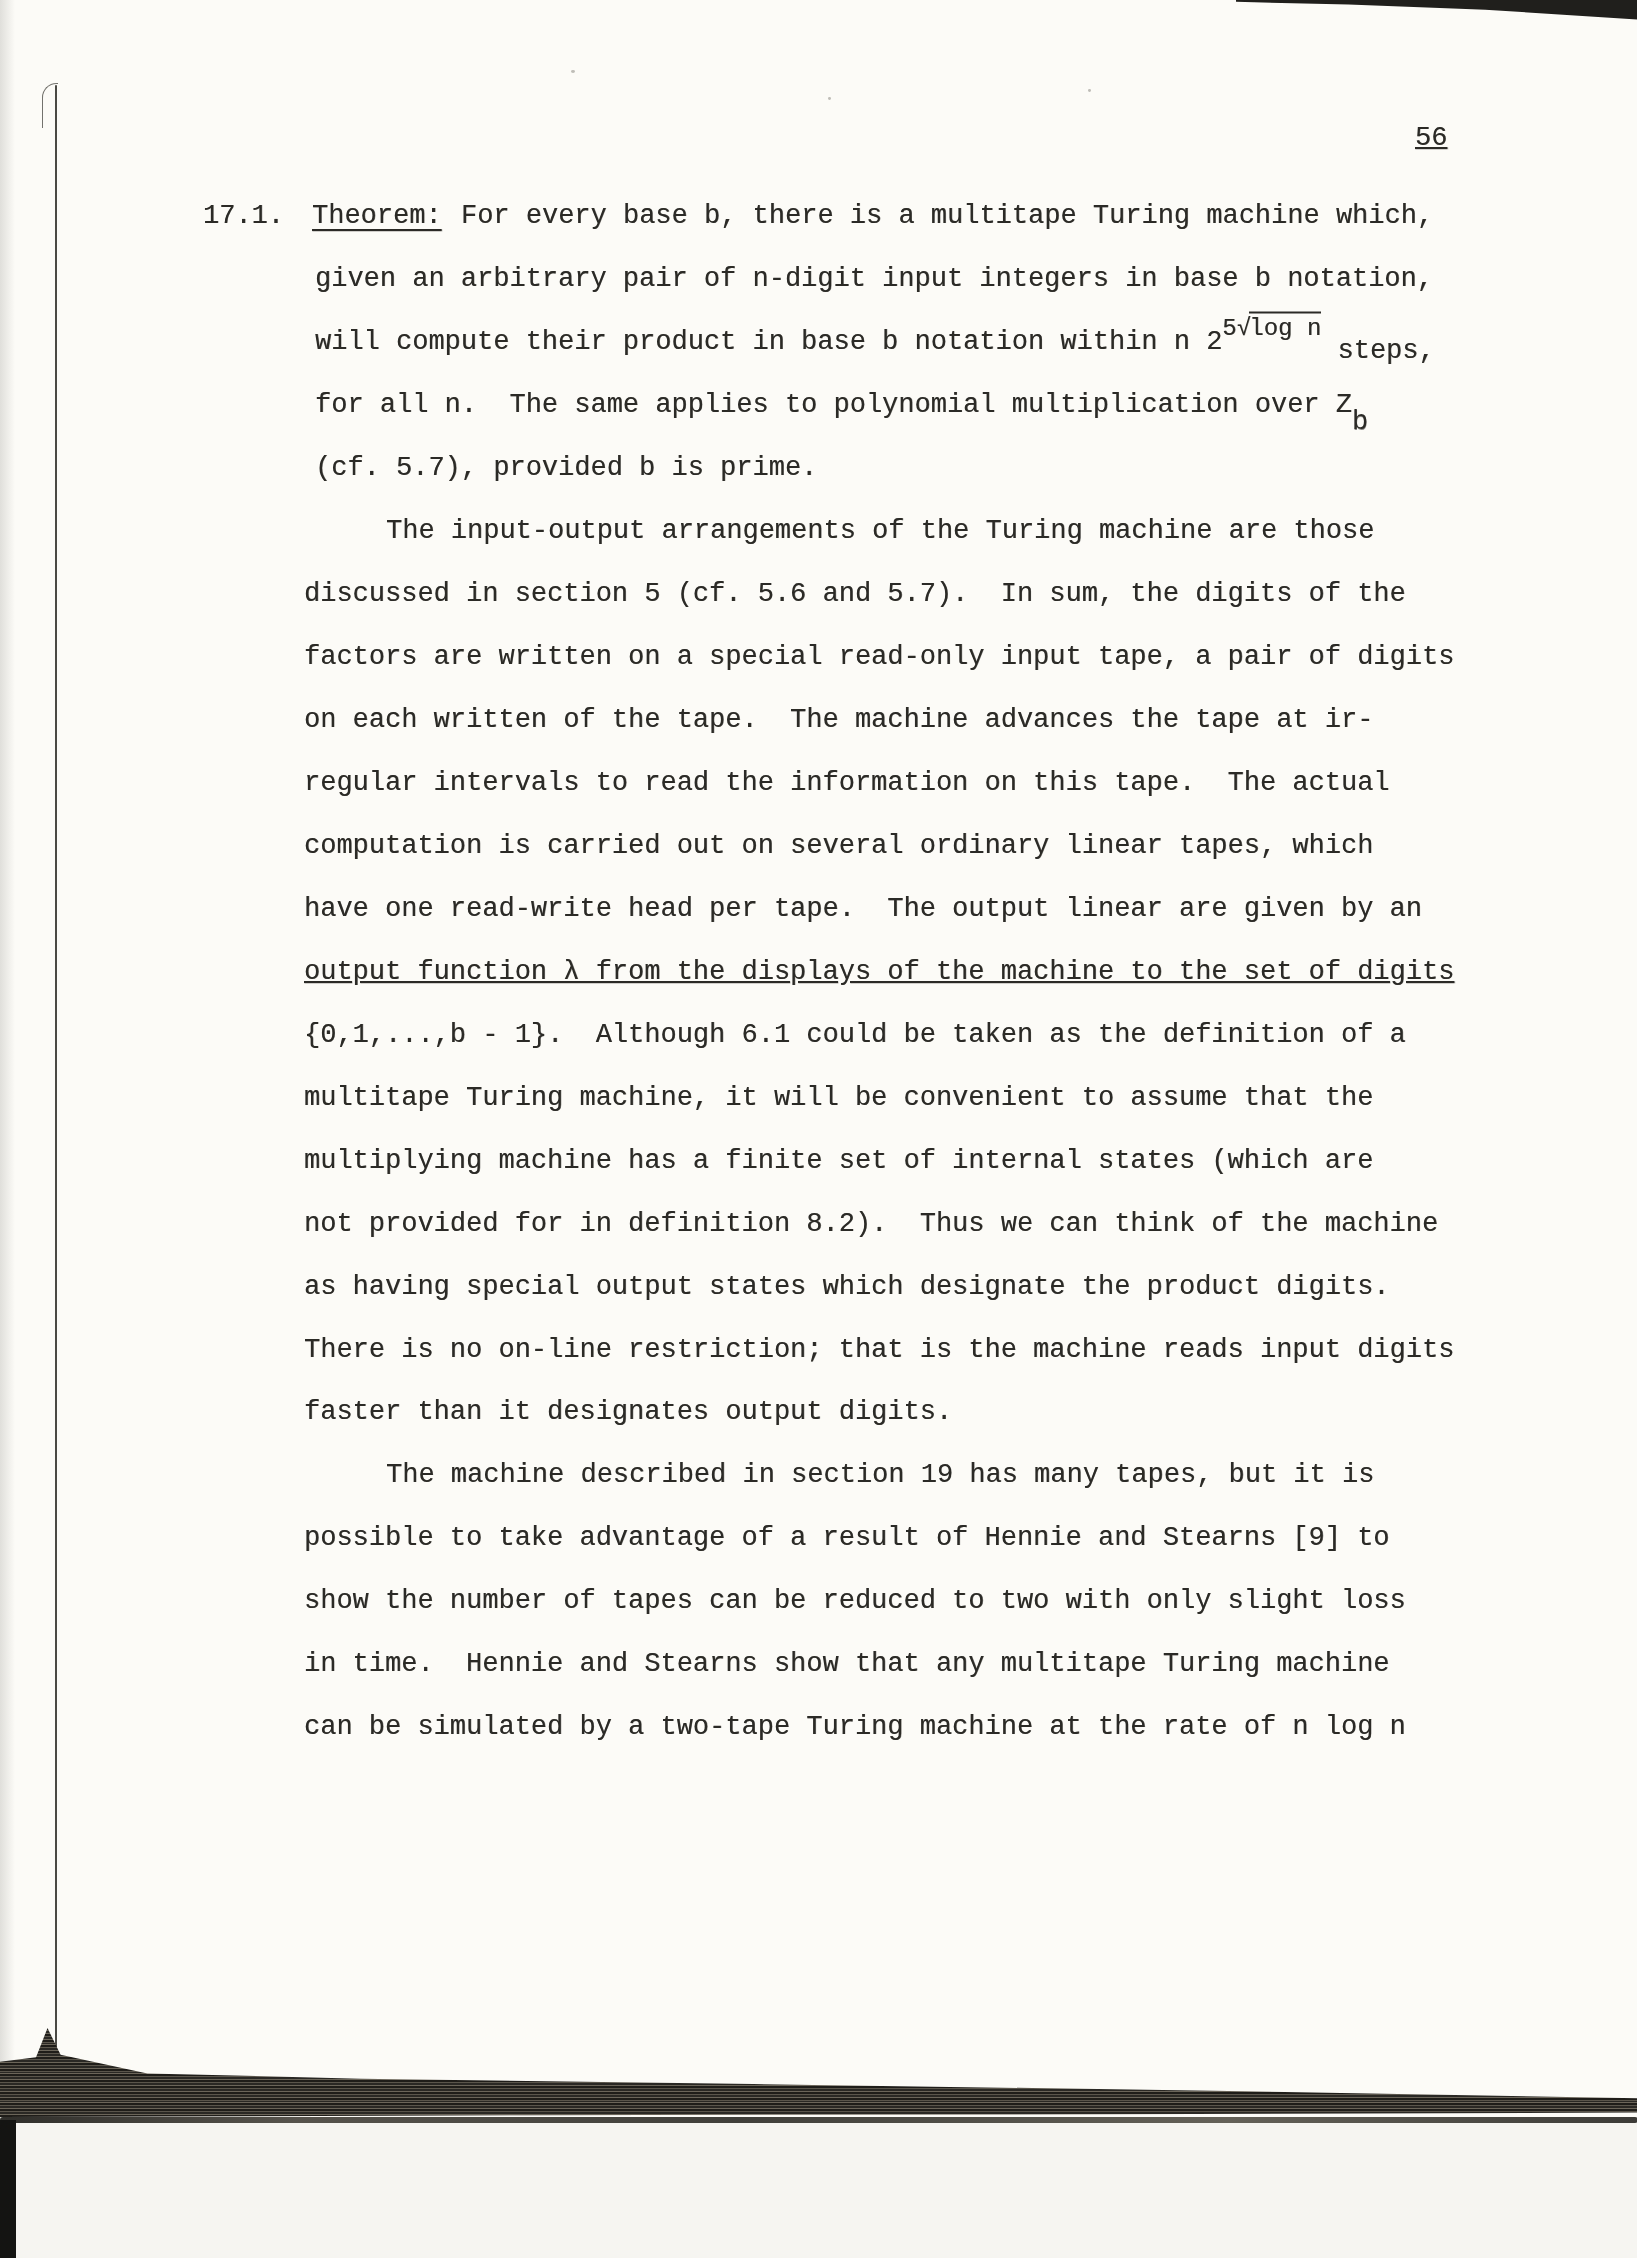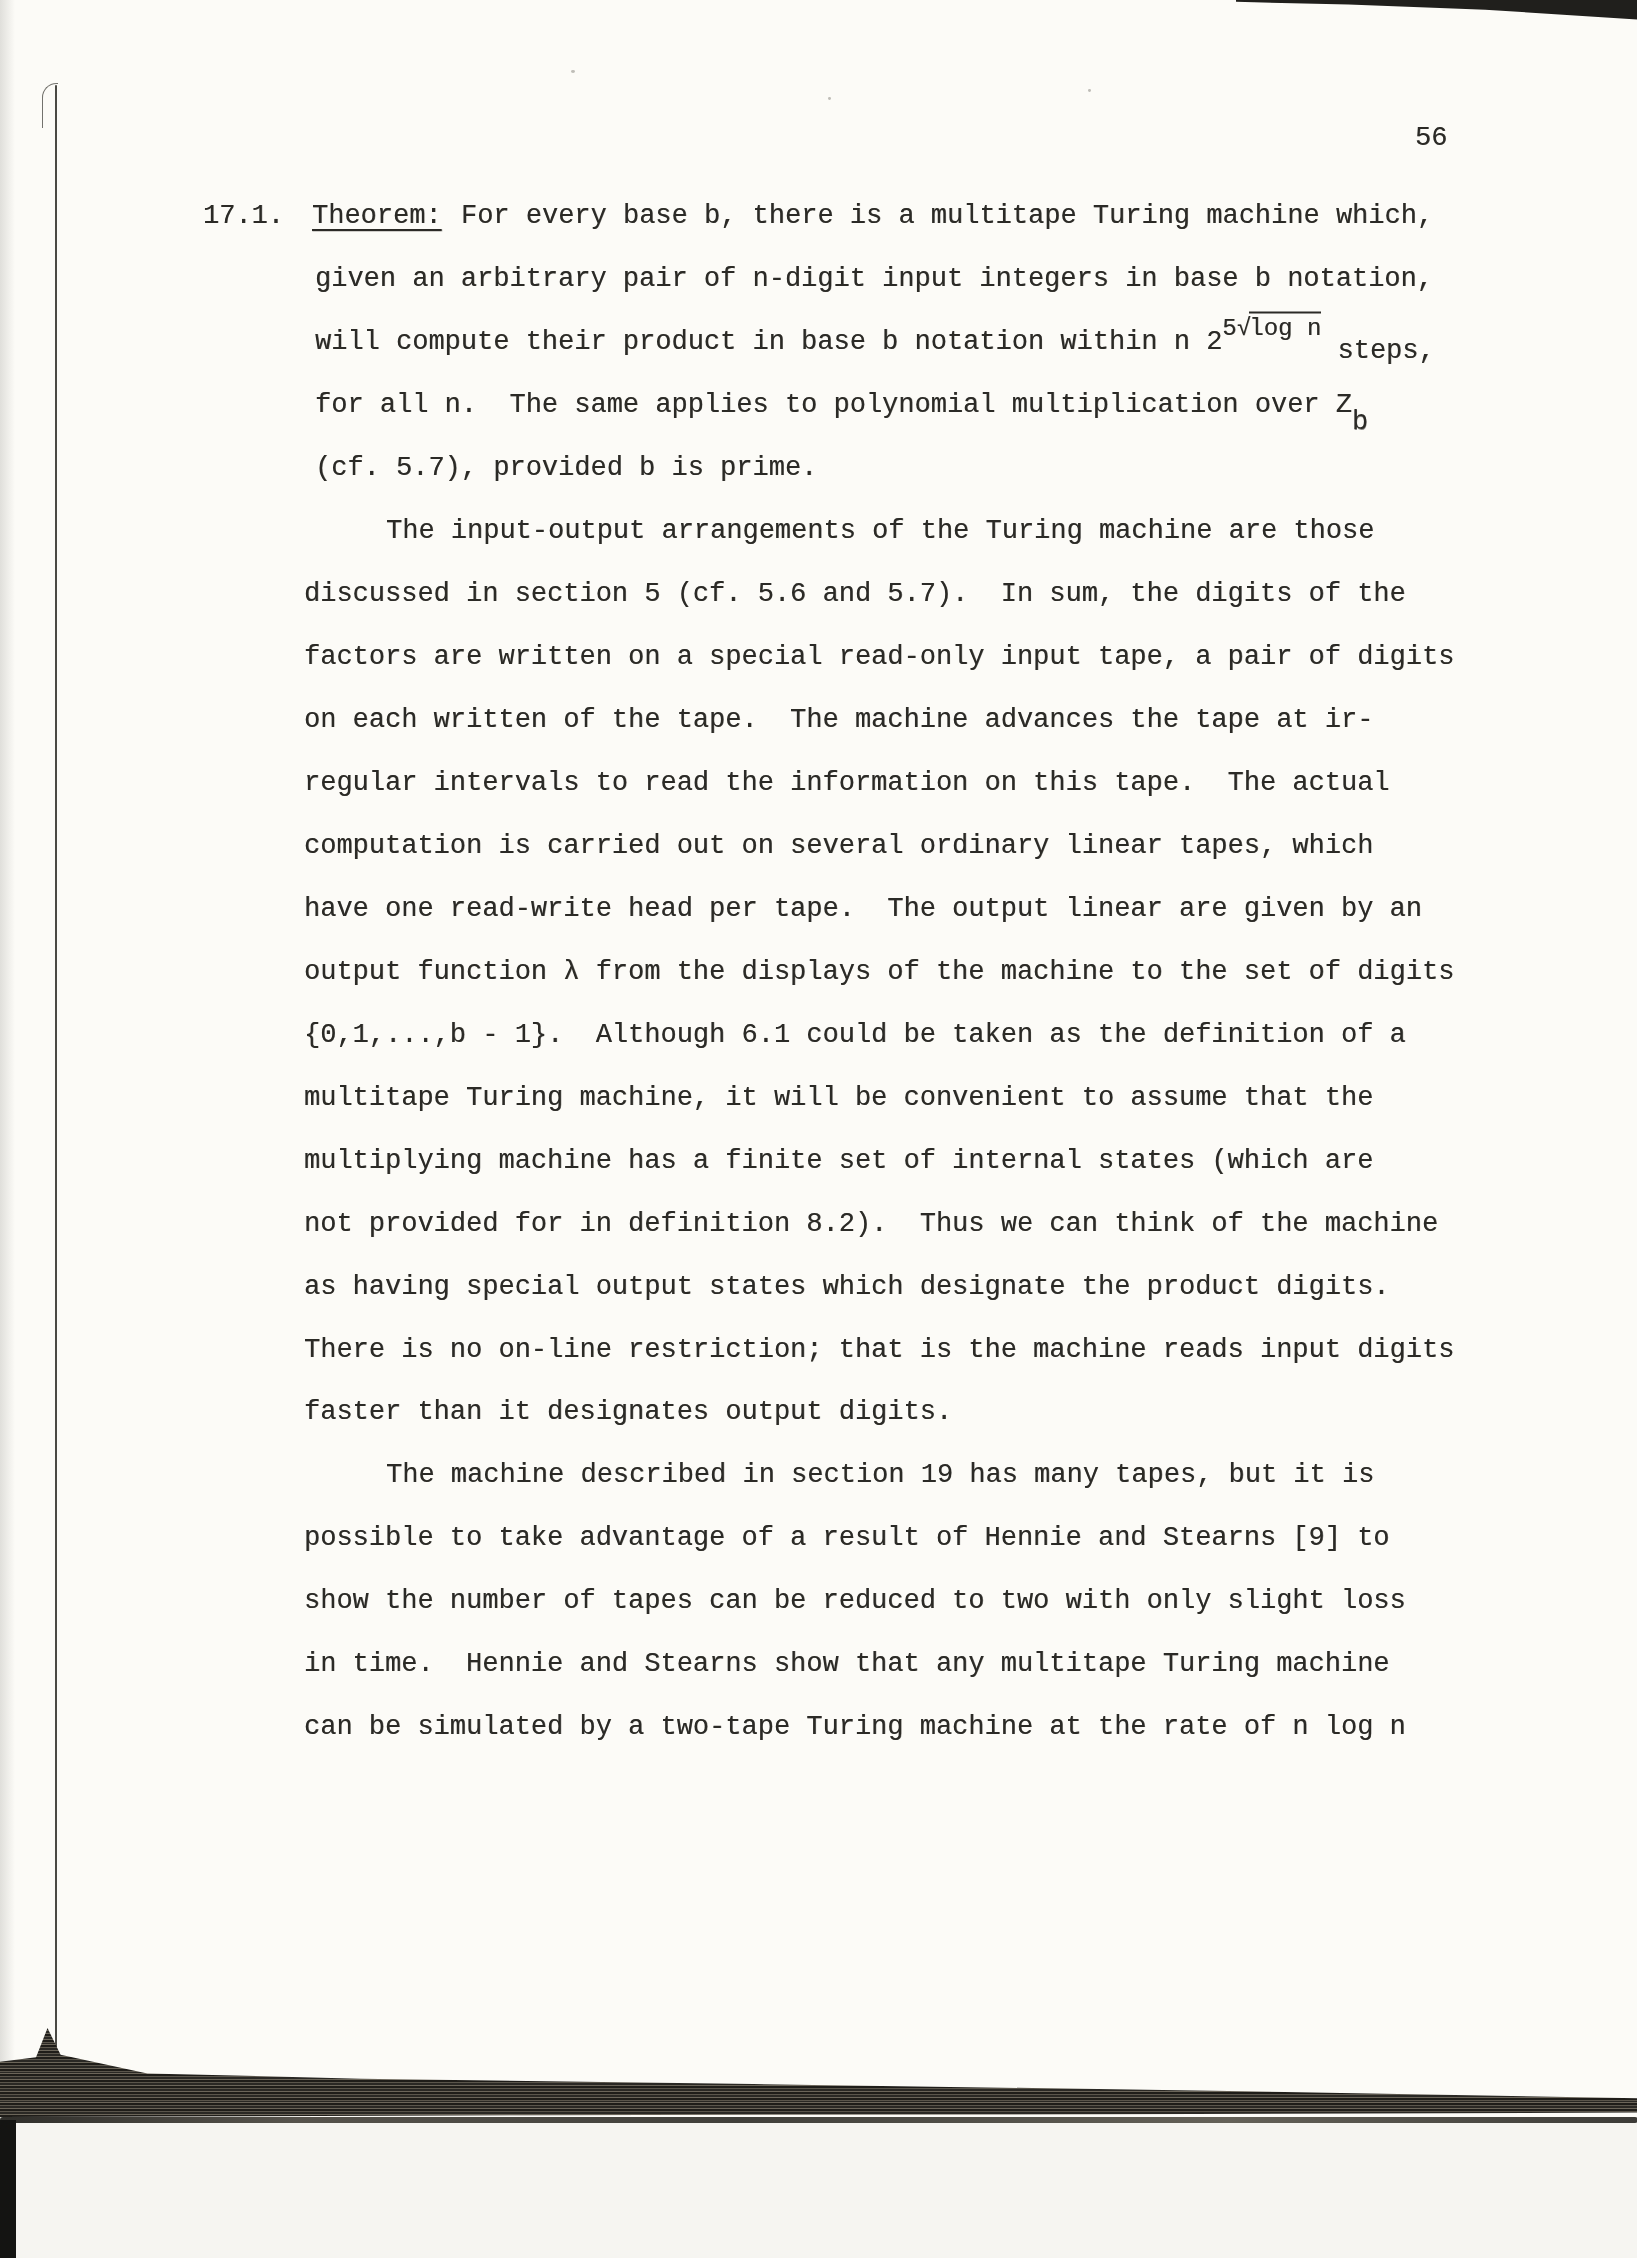--- a/index.html
+++ b/index.html
@@ -26,20 +26,21 @@
     border-top-left-radius:14.5px;opacity:.8;
   }
   .wedge{
     position:absolute;left:1236px;top:0;width:402px;height:23px;
     background:#201f1c;
     clip-path:polygon(0 0,100% 0,100% 85%,62% 42%,28% 20%,0 8%);
   }
   .page-number{
     position:absolute;left:1415px;top:122px;font-size:27px;line-height:33px;
     text-shadow:0.4px 0.4px 0.5px rgba(43,42,38,0.5);
+    text-decoration:underline;
   }
   .line{
     position:absolute;
     font-size:27px;line-height:63px;white-space:pre;
     text-shadow:0.4px 0.4px 0.5px rgba(43,42,38,0.55);
   }
   .heading-underline{
     text-decoration:underline;
     text-decoration-thickness:2.4px;
     text-underline-offset:5.8px;
@@ -87,21 +88,21 @@
       <div class="line" style="top: 311px; left: 315px;">will compute their product in base b notation within n 2<span class="sup"><span>5</span><span class="sqrt">√</span><span class="radicand">log n</span></span><span class="lowered"> steps,</span></div>
       <div class="line" style="top: 374px; left: 315px;">for all n.  The same applies to polynomial multiplication over Z<span class="subscript">b</span></div>
       <div class="line" style="top: 437px; left: 315px;">(cf. 5.7), provided b is prime.</div>
       <div class="line" style="top: 500px; left: 386px;">The input-output arrangements of the Turing machine are those</div>
       <div class="line" style="top: 563px; left: 304px;">discussed in section 5 (cf. 5.6 and 5.7).  In sum, the digits of the</div>
       <div class="line" style="top: 626px; left: 304px;">factors are written on a special read-only input tape, a pair of digits</div>
       <div class="line" style="top: 689px; left: 304px;">on each written of the tape.  The machine advances the tape at ir-</div>
       <div class="line" style="top: 752px; left: 304px;">regular intervals to read the information on this tape.  The actual</div>
       <div class="line" style="top: 815px; left: 304px;">computation is carried out on several ordinary linear tapes, which</div>
       <div class="line" style="top: 878px; left: 304px;">have one read-write head per tape.  The output linear are given by an</div>
-      <div class="line" style="top: 941px; left: 304px;">output function λ from the displays of the machine to the set of digits</div>
+      <div class="line" style="top: 941px; left: 304px; text-decoration: underline;">output function λ from the displays of the machine to the set of digits</div>
       <div class="line" style="top: 1004px; left: 304px;">{0,1,...,b - 1}.  Although 6.1 could be taken as the definition of a</div>
       <div class="line" style="top: 1067px; left: 304px;">multitape Turing machine, it will be convenient to assume that the</div>
       <div class="line" style="top: 1130px; left: 304px;">multiplying machine has a finite set of internal states (which are</div>
       <div class="line" style="top: 1193px; left: 304px;">not provided for in definition 8.2).  Thus we can think of the machine</div>
       <div class="line" style="top: 1256px; left: 304px;">as having special output states which designate the product digits.</div>
       <div class="line" style="top: 1319px; left: 304px;">There is no on-line restriction; that is the machine reads input digits</div>
       <div class="line" style="top: 1381px; left: 304px;">faster than it designates output digits.</div>
       <div class="line" style="top: 1444px; left: 386px;">The machine described in section 19 has many tapes, but it is</div>
       <div class="line" style="top: 1507px; left: 304px; text-align: center;">possible to take advantage of a result of Hennie and Stearns [9] to</div>
       <div class="line" style="top: 1570px; left: 304px;">show the number of tapes can be reduced to two with only slight loss</div>

